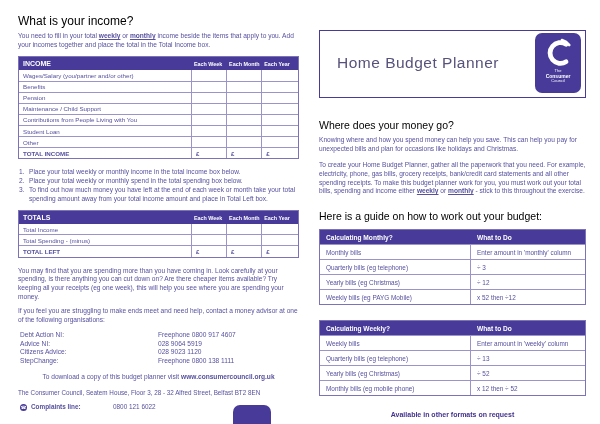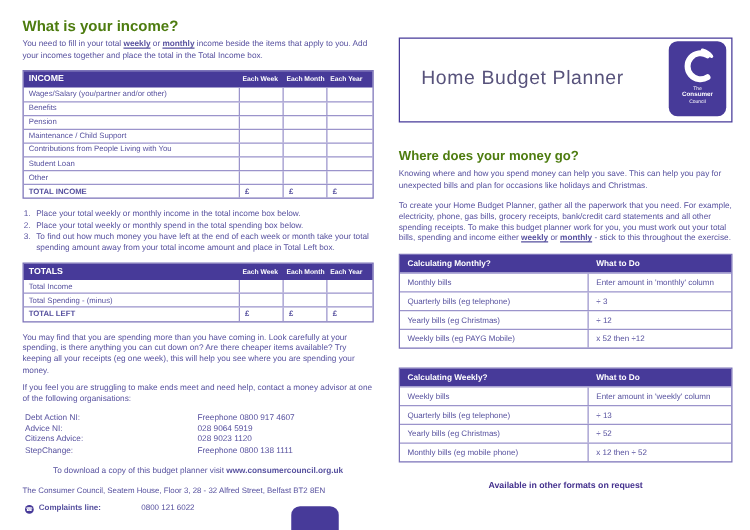--- a/index.html
+++ b/index.html
@@ -1,21 +1,21 @@
 <!DOCTYPE html>
 <html><head>
 <meta charset="utf-8">
 <style>
   * { margin:0; padding:0; box-sizing:border-box; }
   html,body { width:600px; height:424px; background:#ffffff; overflow:hidden;
     font-family:"Liberation Sans", sans-serif; color:#56509e; }
   #sheet { position:relative; width:600px; height:424px; background:#fff; }
 
   
-  .h-purple { color:#4d7c0f; font-weight:bold; }
+  .h-purple { color:#000000; font-weight:normal; }
   b.u { font-weight:bold; text-decoration:underline; }
   .cc-logo { background:#473a99; border-radius:7px; display:flex; flex-direction:column;
     align-items:center; justify-content:flex-start; color:#fff; flex:0 0 auto; }
   .cc-logo svg { display:block; }
   .cc-logo .l-the { font-size:4px; line-height:1.1; }
   .cc-logo .l-consumer { font-size:5px; font-weight:bold; line-height:1.2; }
   .cc-logo .l-council { font-size:4px; line-height:1.1; }
 
   
   #left-page { position:absolute; left:18px; top:14px; width:281px; }
@@ -262,20 +262,21 @@
         <span class="l-council">Council</span>
       </div>
     </div>
 
     <div class="rp-h1 h-purple">Where does your money go?</div>
 
     <div class="rp-para">Knowing where and how you spend money can help you save.  This can help you pay for unexpected bills and plan for occasions like holidays and Christmas.</div>
 
     <div class="rp-para"><span>To create your Home Budget Planner, gather all the paperwork that you need.  For example, electricity, phone, gas bills, grocery receipts, bank/credit card statements and all other spending receipts.  To make this budget planner work for you, you must work out your total bills, spending and income either </span><b class="u">weekly</b><span> or </span><b class="u">monthly</b><span> - stick to this throughout the exercise.</span></div>
 
+    <div class="guide-h h-purple">Here is a guide on how to work out your budget:</div>
 
     <div class="g-table">
       <div class="g-head">
         <div>Calculating Monthly?</div>
         <div>What to Do</div>
       </div>
       <div data-repeat="right.guide.monthly_table.rows">
 
           <div class="g-row">
             <div>Monthly bills</div>

